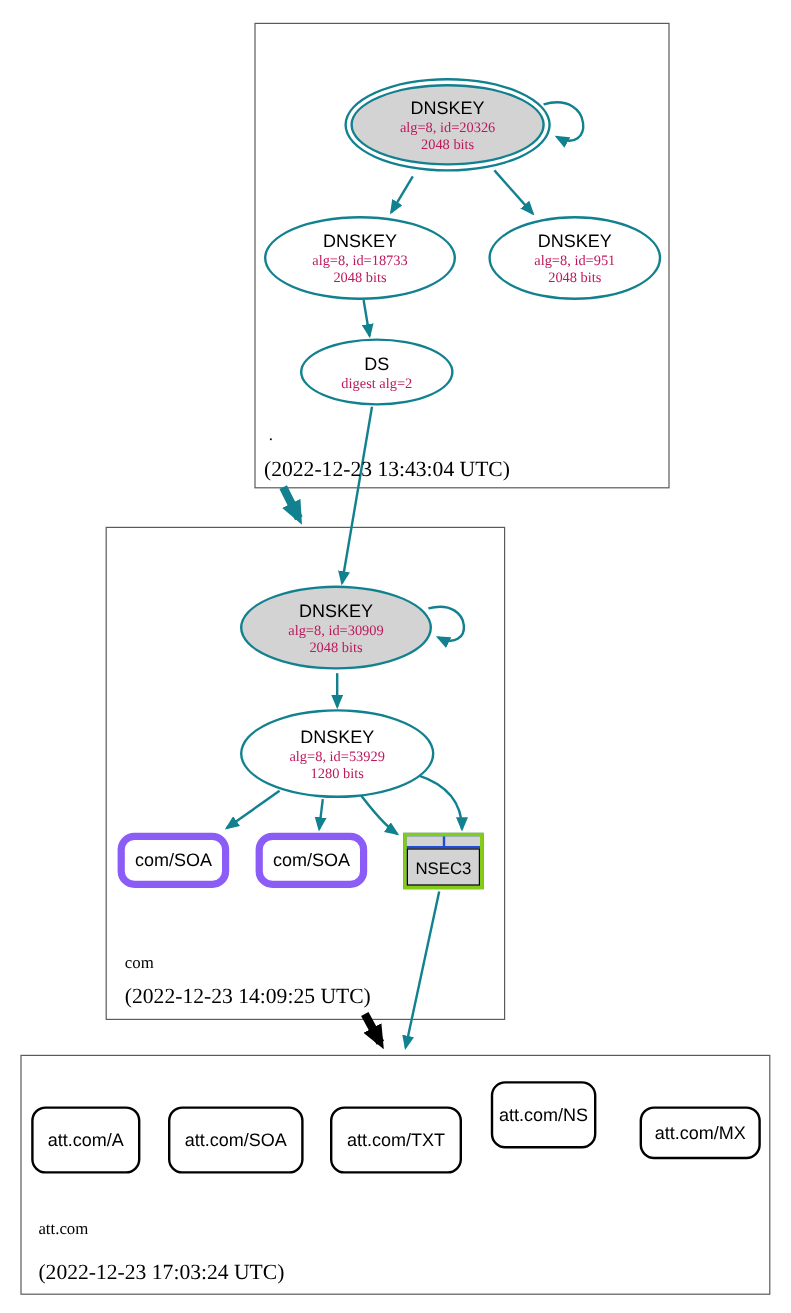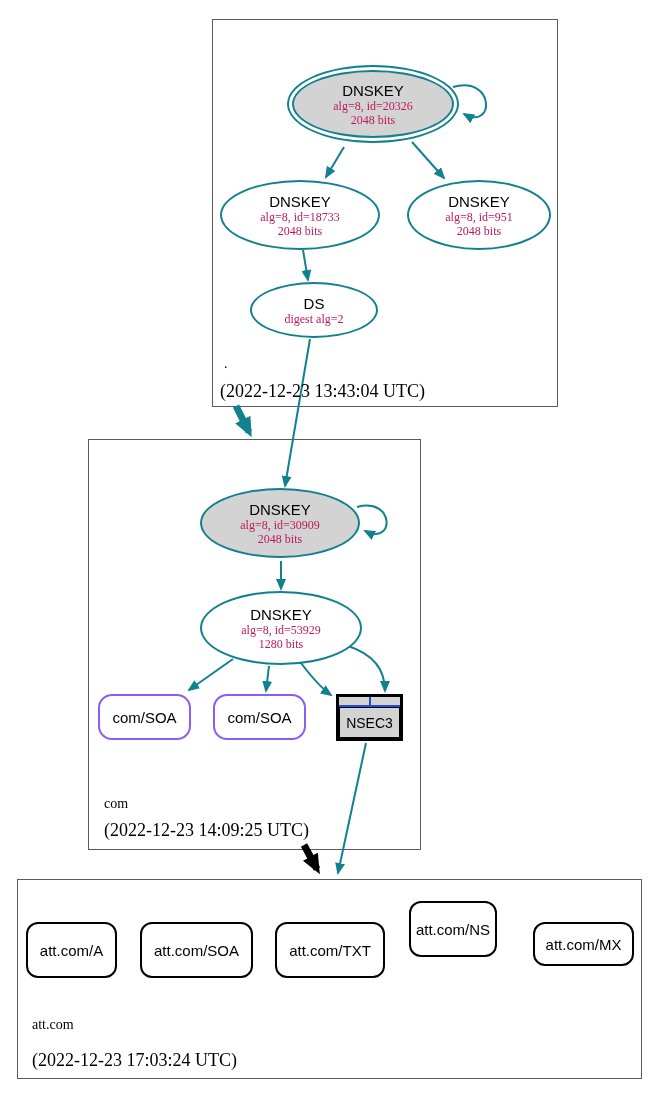--- a/index.html
+++ b/index.html
@@ -23,27 +23,27 @@
   .ring-outer { border:2px solid #12818f; border-radius:50%; background:#fff; }
   .ring-inner {
     position:absolute; left:3px; top:3px; right:3px; bottom:3px;
     border:2px solid #12818f; border-radius:50%; background:#d3d3d3;
     display:flex; flex-direction:column; justify-content:center; align-items:center;
     text-align:center;
   }
   .etitle { font-size:15px; color:#000; line-height:17px; }
   .edetail { font-family:"Liberation Serif", serif; font-size:12px; color:#be185d; line-height:14px; }
   .rrbox {
-    border:2px solid #8b5cf6; border-radius:14px; background:#fff;
+    border:6px solid #8b5cf6; border-radius:14px; background:#fff;
     display:flex; justify-content:center; align-items:center;
     font-size:15px; color:#000;
   }
   .rrbox.black { border:2px solid #000; border-radius:12px; }
   .nsec3 {
-    background:#1d4ed8; border:3px solid #000000;
+    background:#1d4ed8; border:3px solid #84cc16;
     display:grid; grid-template-columns:1fr 1fr; grid-template-rows:8px 1fr; gap:2px;
   }
   .nsec3 .cell { background:#d3d3d3; }
   .nsec3 .label-cell {
     grid-column:1 / 3; background:#d3d3d3; border:1px solid #000;
     display:flex; justify-content:center; align-items:center;
     font-size:14px; color:#000;
   }
   .zone-label {
     position:absolute; z-index:3; font-family:"Liberation Serif", serif;

